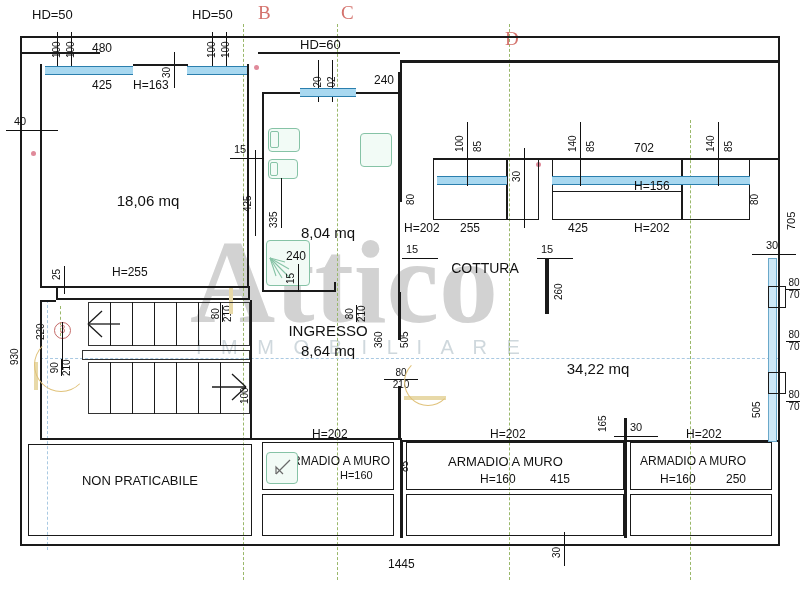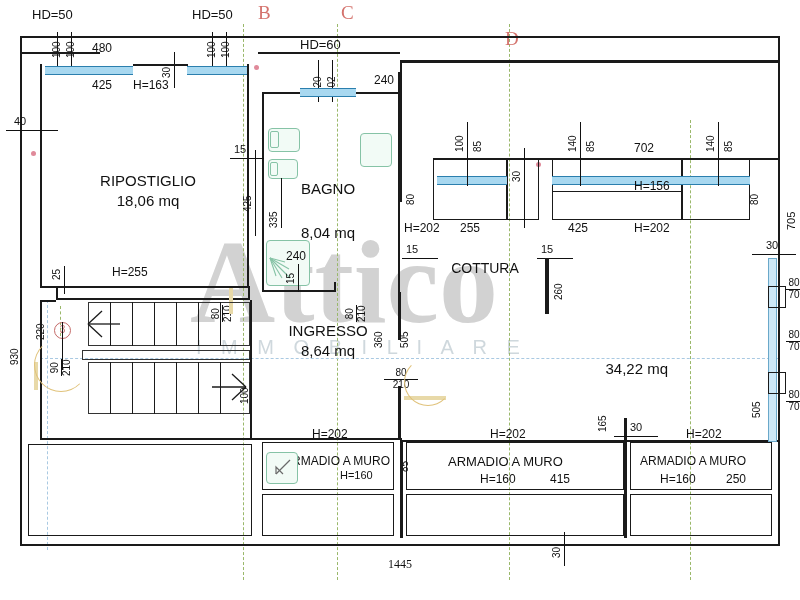--- a/index.html
+++ b/index.html
@@ -98,21 +98,20 @@
   <div class="wall" style="left:133px;top:64px;width:54px;height:2px;"></div>
   <div class="wall" style="left:178px;top:64px;width:10px;height:2px;"></div>
 
   <div class="wall" style="left:40px;top:64px;width:2px;height:224px;"></div>
   <div class="wall" style="left:247px;top:64px;width:2px;height:224px;"></div>
   <div class="wall" style="left:42px;top:286px;width:206px;height:2px;"></div>
   <div class="wall" style="left:56px;top:286px;width:2px;height:14px;"></div>
   <div class="wall" style="left:56px;top:298px;width:194px;height:2px;"></div>
   <div class="wall" style="left:248px;top:286px;width:2px;height:14px;"></div>
 
-  <div class="rname s15" style="left:68px;top:172px;width:160px;">RIPOSTIGLIO</div>
   <div class="rname s15" style="left:68px;top:192px;width:160px;">18,06  mq</div>
 
   <div class="lbl s12" style="left:112px;top:266px;">H=255</div>
   <div class="vlbl s10" style="left:52px;top:280px;">25</div>
   <div class="dimlineV" style="left:64px;top:266px;height:28px;"></div>
 
   <div class="lbl s11" style="left:14px;top:116px;">40</div>
   <div class="dimline" style="left:6px;top:130px;width:52px;"></div>
 
   <div class="vlbl s10" style="left:10px;top:365px;">930</div>
@@ -167,28 +166,28 @@
     <div class="t">90</div>
     <div>210</div>
   </div>
   <div class="dimlineV" style="left:62px;top:322px;height:48px;"></div>
   <div class="doorL" style="left:34px;top:362px;width:4px;height:28px;"></div>
   <div class="door" style="left:34px;top:338px;width:52px;height:52px;"></div>
 
   <div class="vlbl s10" style="left:240px;top:404px;">100</div>
 
   <div class="box" style="left:28px;top:444px;width:224px;height:92px;"></div>
+  <div class="rname s13" style="left:40px;top:473px;width:200px;">NON PRATICABILE</div>
 
   <div class="wall" style="left:262px;top:92px;width:2px;height:200px;"></div>
   <div class="wall" style="left:398px;top:72px;width:2px;height:220px;"></div>
   <div class="wall" style="left:262px;top:92px;width:136px;height:2px;"></div>
   <div class="wall" style="left:264px;top:290px;width:70px;height:2px;"></div>
   <div class="win" style="left:300px;top:88px;width:56px;height:7px;"></div>
 
-  <div class="rname s15" style="left:268px;top:180px;width:120px;">BAGNO</div>
   <div class="rname s15" style="left:268px;top:200px;width:120px;margin-top:24px;">8,04  mq</div>
 
   <div class="fix" style="left:268px;top:128px;width:32px;height:24px;"></div>
   <div class="fix" style="left:270px;top:131px;width:9px;height:17px;border-radius:2px;"></div>
   <div class="fix" style="left:268px;top:159px;width:30px;height:20px;"></div>
   <div class="fix" style="left:270px;top:162px;width:8px;height:14px;border-radius:2px;"></div>
   <div class="fix" style="left:360px;top:133px;width:32px;height:34px;"></div>
   <div class="fix" style="left:266px;top:240px;width:44px;height:46px;"></div>
   <svg style="position:absolute;left:268px;top:254px;" width="30" height="28" viewBox="0 0 30 28">
     <g stroke="#86c3a6" stroke-width="1.1" fill="none">
@@ -231,21 +230,21 @@
     <div class="t">80</div>
     <div>210</div>
   </div>
   <div class="doorL" style="left:404px;top:396px;width:42px;height:4px;"></div>
   <div class="door" style="left:404px;top:358px;width:46px;height:46px;"></div>
 
   <div class="wall" style="left:400px;top:62px;width:2px;height:140px;"></div>
   <div class="wall" style="left:400px;top:440px;width:378px;height:2px;"></div>
 
   <div class="rname s14 s15" style="left:430px;top:260px;width:110px;font-size:14px;">COTTURA</div>
-  <div class="rname s15" style="left:528px;top:360px;width:140px;text-align:right;">34,22  mq</div>
+  <div class="rname s15" style="left:528px;top:360px;width:140px;">34,22  mq</div>
 
   <div class="wall" style="left:433px;top:158px;width:345px;height:2px;"></div>
   <div class="box" style="left:433px;top:158px;width:74px;height:62px;"></div>
   <div class="box" style="left:507px;top:158px;width:32px;height:62px;"></div>
   <div class="box" style="left:552px;top:158px;width:130px;height:62px;"></div>
   <div class="box" style="left:682px;top:158px;width:68px;height:62px;"></div>
   <div class="box" style="left:552px;top:158px;width:130px;height:34px;"></div>
 
   <div class="win" style="left:437px;top:176px;width:70px;height:7px;"></div>
   <div class="win" style="left:552px;top:176px;width:198px;height:7px;"></div>
@@ -327,15 +326,15 @@
 
   <div class="wall" style="left:400px;top:440px;width:3px;height:98px;"></div>
   <div class="wall" style="left:624px;top:418px;width:3px;height:120px;"></div>
 
   <div class="vlbl s10" style="left:598px;top:432px;">165</div>
   <div class="lbl s11" style="left:630px;top:422px;">30</div>
   <div class="dimline" style="left:614px;top:436px;width:44px;"></div>
   <div class="vlbl s10" style="left:552px;top:558px;">30</div>
   <div class="dimlineV" style="left:564px;top:532px;height:34px;"></div>
 
-  <div class="lbl s12" style="left:388px;top:558px;font-family:Liberation Serif, serif;">1445</div>
+  <div class="lbl s12" style="left:388px;top:558px;">1445</div>
 
 </div>
 
 </body></html>

